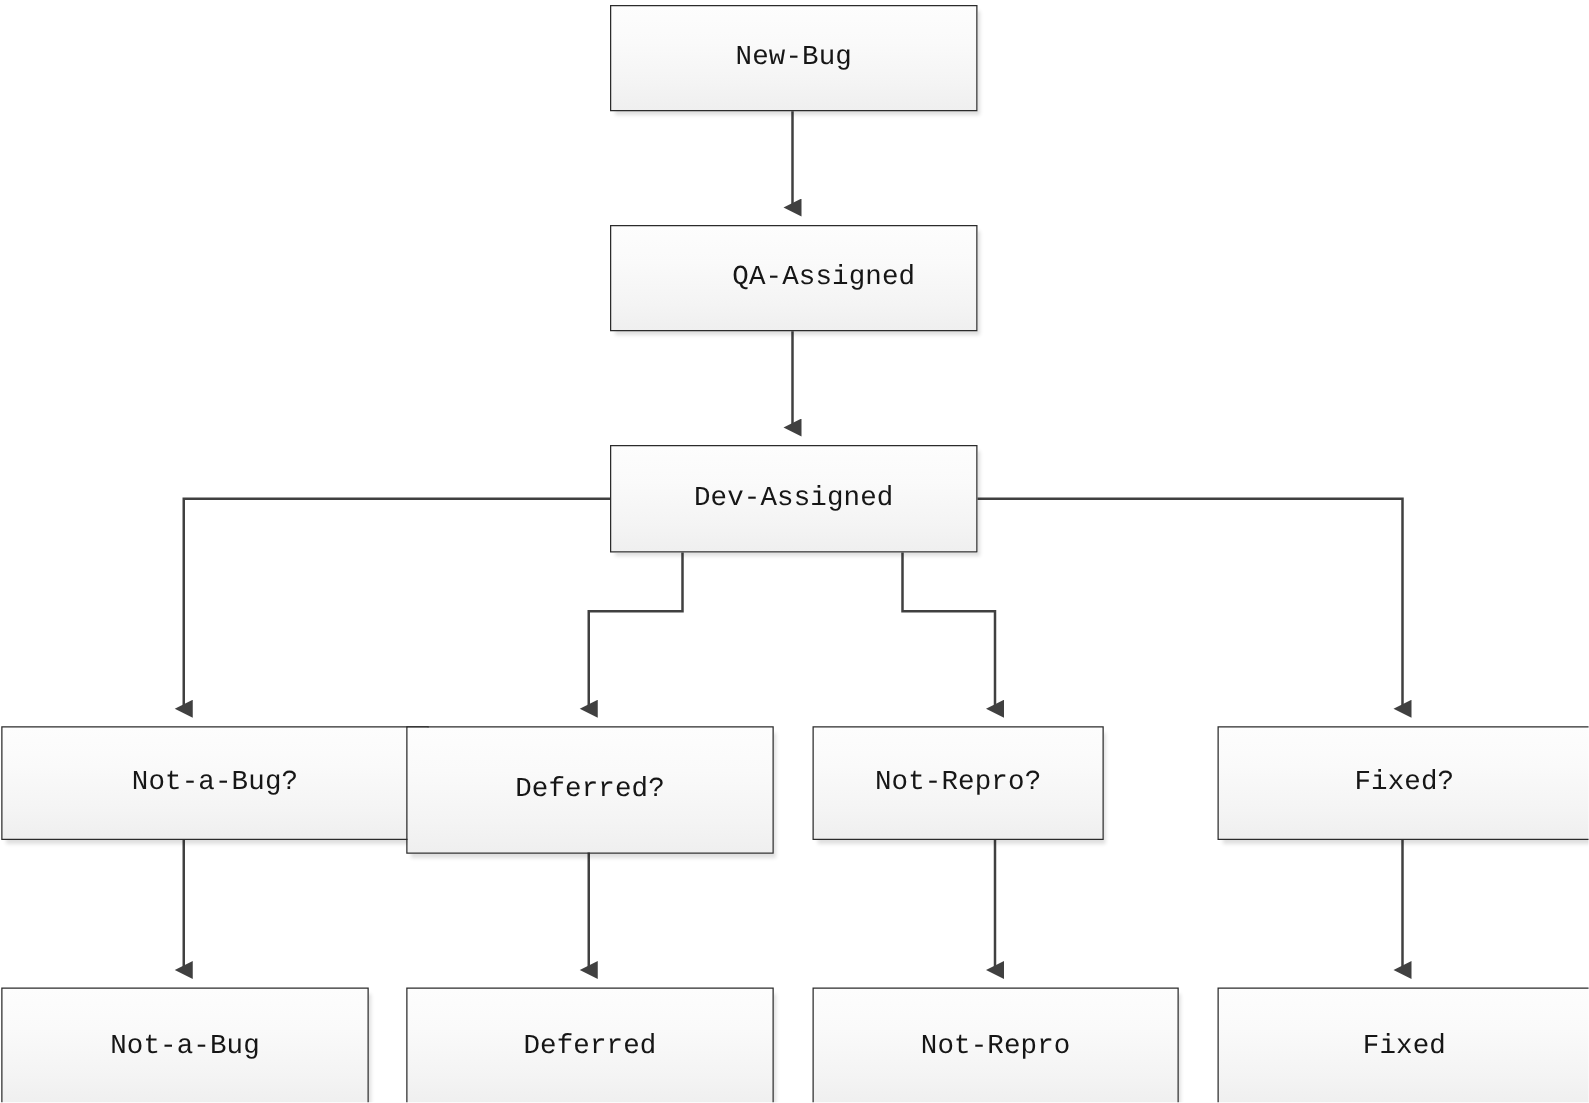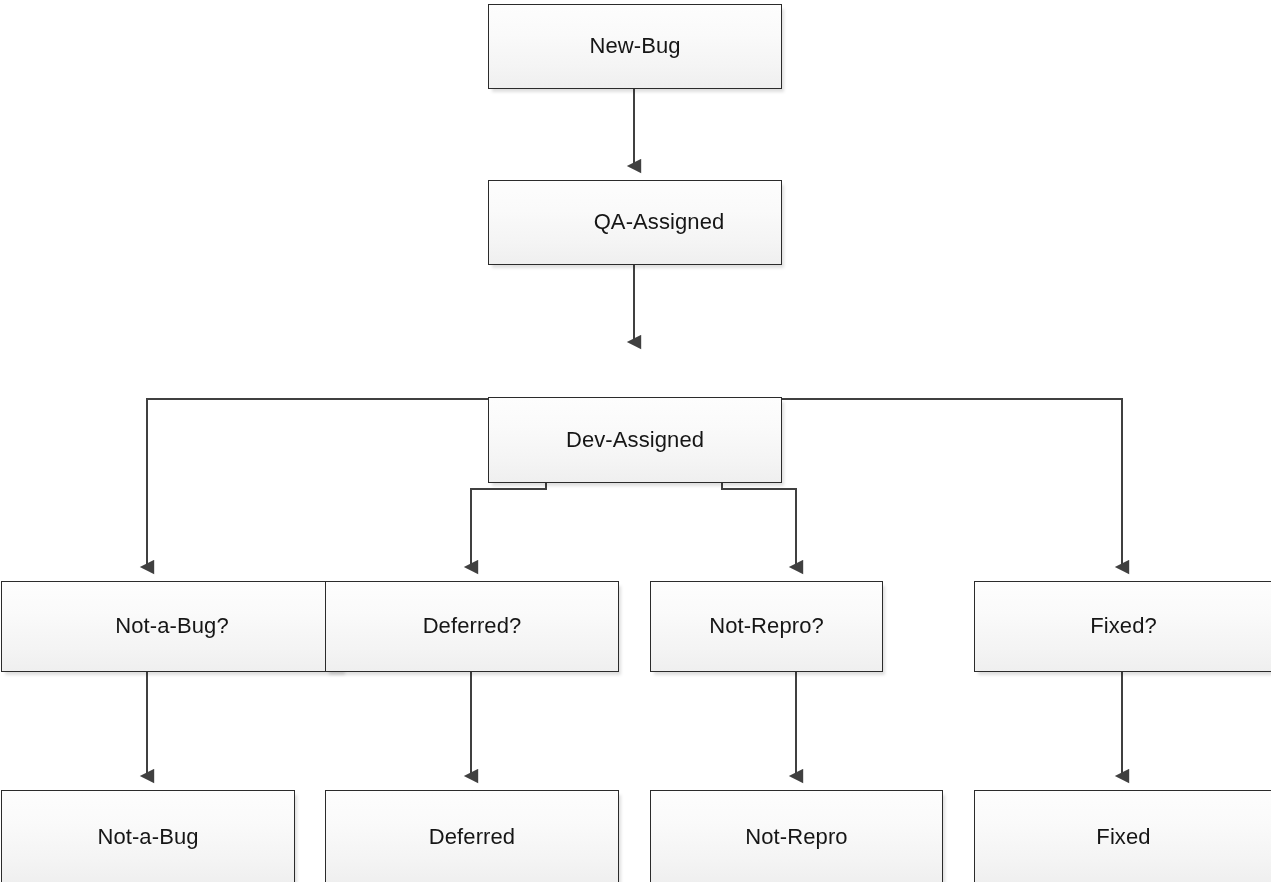--- a/index.html
+++ b/index.html
@@ -31,21 +31,21 @@
     box-sizing: border-box;
     border: 1.6px solid #2b2b2b;
     background: linear-gradient(to bottom, #fdfdfd 0%, #fafafa 35%, #f4f4f4 75%, #efefef 100%);
     box-shadow: 3px 4px 3px -1px rgba(0,0,0,0.13);
     display: flex;
     align-items: center;
     justify-content: center;
     z-index: 2;
   }
   .node-label {
-    font-family: Liberation Sans, sans-serif;
+    font-family: Liberation Mono, monospace;
     font-size: 22px;
     line-height: 1.2;
     color: #161616;
     letter-spacing: 0.1px;
     white-space: nowrap;
     text-align: center;
   }
 </style>
 </head>
 <body>
@@ -70,27 +70,27 @@
         <polyline points="1122,672 1122,776" fill="none" stroke="#404040" stroke-width="2" stroke-linejoin="miter" stroke-linecap="butt" marker-end="url(#arrowhead)"></polyline>
       </g>
   </svg>
   <div id="node-group">
       <div class="node" style="left: 488px; top: 4px; width: 294px; height: 85px;">
         <span class="node-label">New-Bug</span>
       </div>
       <div class="node" style="left: 488px; top: 180px; width: 294px; height: 85px; padding-left: 48px;">
         <span class="node-label">QA-Assigned</span>
       </div>
-      <div class="node" style="left: 488px; top: 356px; width: 294px; height: 86px; margin-top: 41px;">
+      <div class="node" style="left: 488px; top: 356px; width: 294px; height: 86px;">
         <span class="node-label">Dev-Assigned</span>
       </div>
       <div class="node" style="left: 1px; top: 581px; width: 342px; height: 91px;">
         <span class="node-label">Not-a-Bug?</span>
       </div>
-      <div class="node" style="left: 325px; top: 581px; width: 294px; height: 91px; justify-content: center;">
+      <div class="node" style="left: 325px; top: 581px; width: 294px; height: 102px; justify-content: center;">
         <span class="node-label">Deferred?</span>
       </div>
       <div class="node" style="left: 650px; top: 581px; width: 233px; height: 91px;">
         <span class="node-label">Not-Repro?</span>
       </div>
       <div class="node" style="left: 974px; top: 581px; width: 299px; height: 91px;">
         <span class="node-label">Fixed?</span>
       </div>
       <div class="node" style="left: 1px; top: 790px; width: 294px; height: 94px;">
         <span class="node-label">Not-a-Bug</span>

